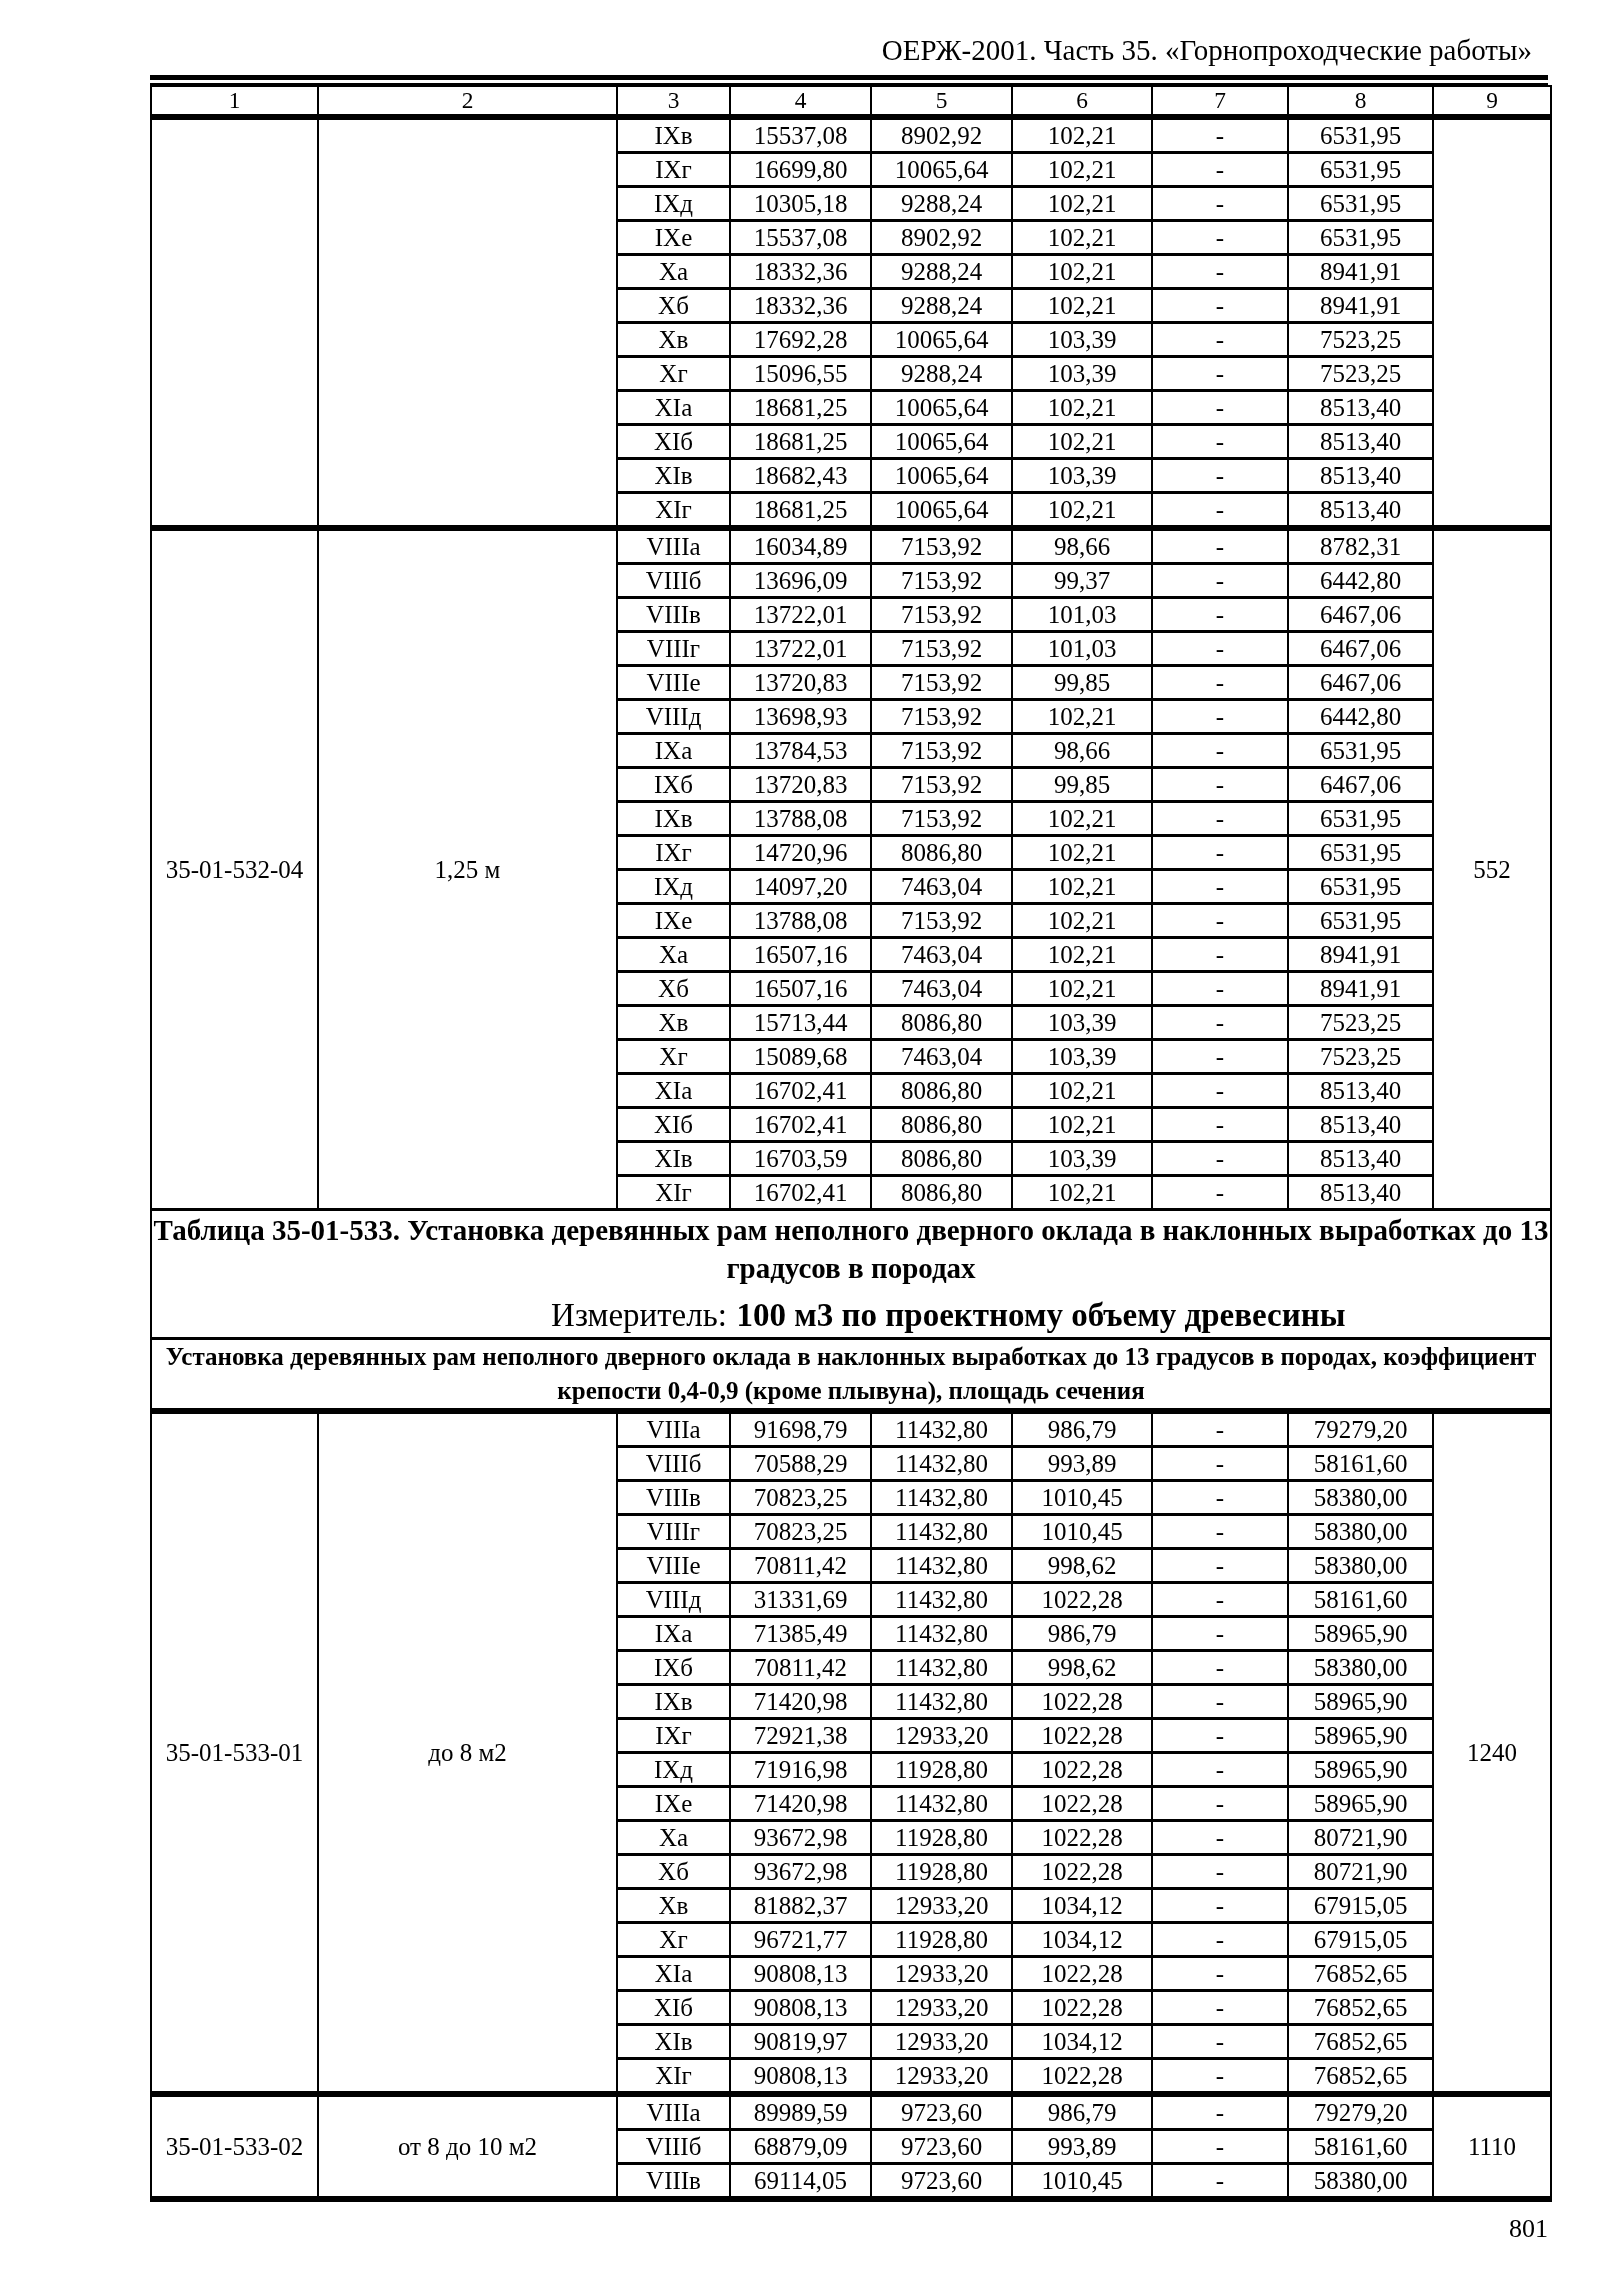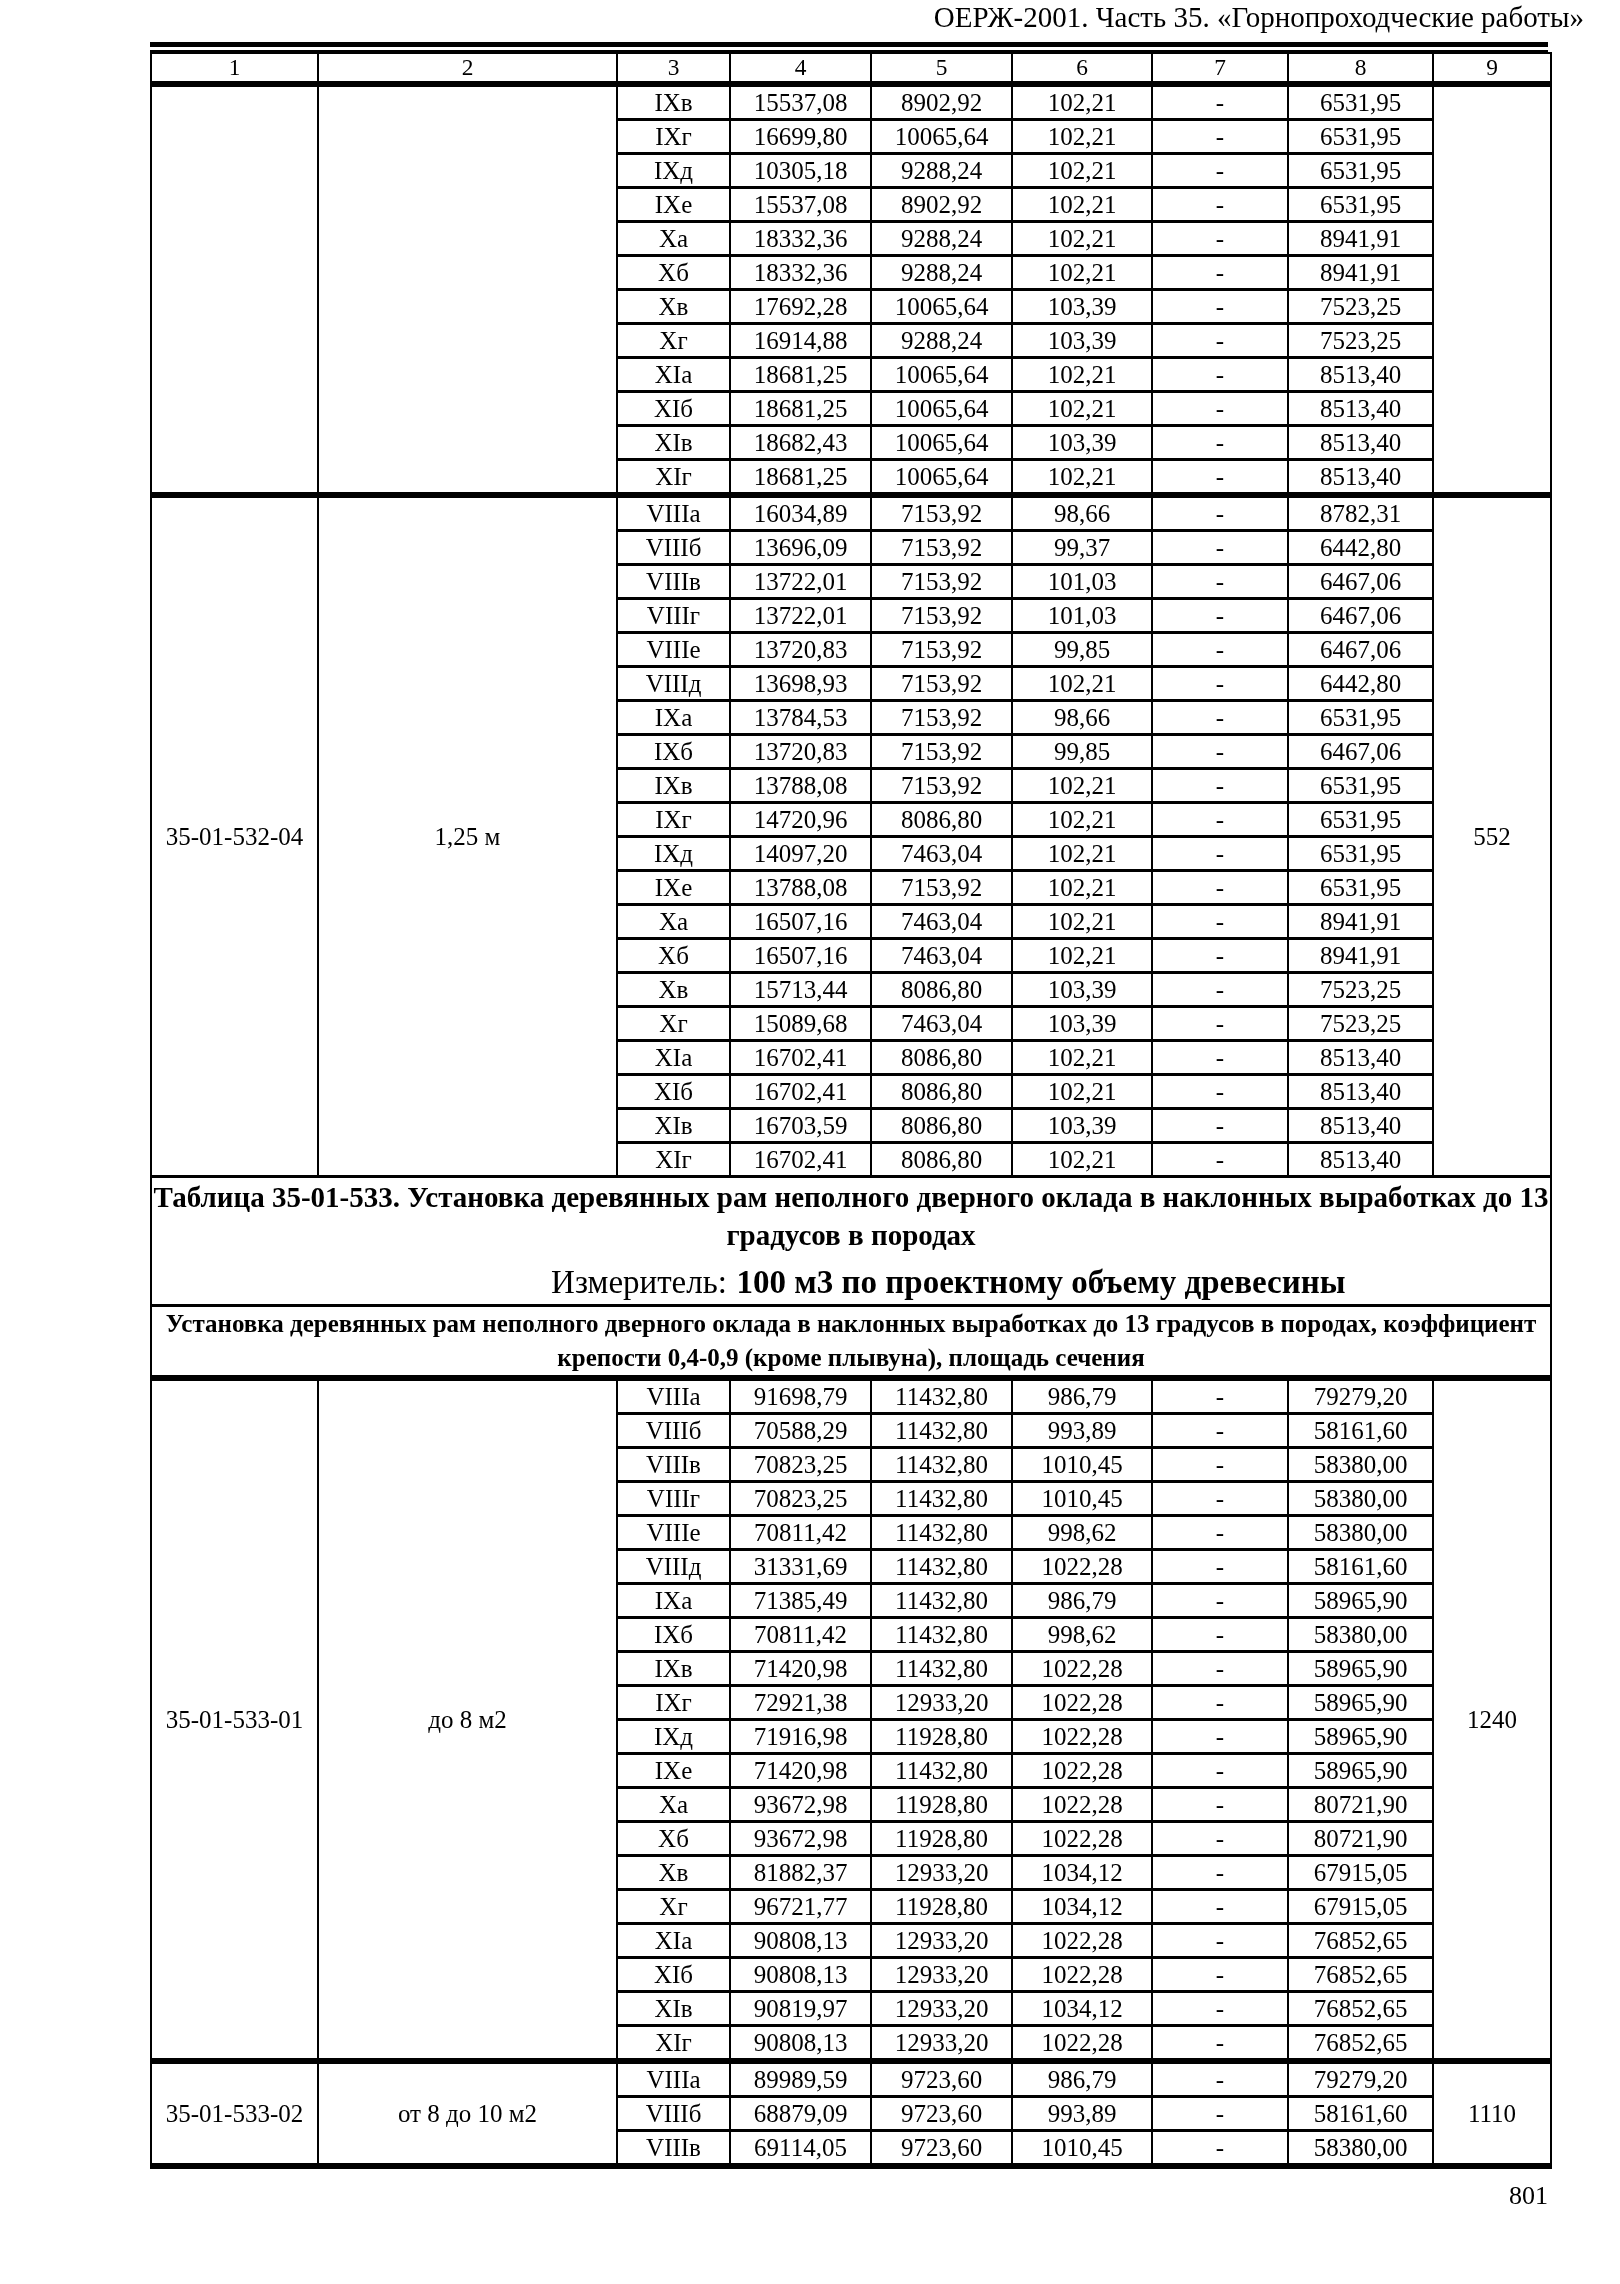--- a/index.html
+++ b/index.html
@@ -8,21 +8,22 @@
     font-family: "Liberation Serif", "DejaVu Serif", serif;
     color: #000000;
   }
   .page {
     position: relative;
     width: 1620px; height: 2284px;
     background: #ffffff;
     overflow: hidden;
   }
   .header-title {
-    padding-right: 36px;
+    margin-top: 33px;
+    padding-right: 88px;
     text-align: right;
     font-size: 29px;
     line-height: 34px;
     white-space: nowrap;
   }
   .double-rule {
     margin: 7.8px 72px 0 150px;
     border-top: 5.9px solid #000;
     border-bottom: 2.6px solid #000;
     height: 3.3px;
@@ -180,21 +181,21 @@
         <tr>
           <td class="grade-cell">Xв</td>
           <td class="num-cell">17692,28</td>
           <td class="num-cell">10065,64</td>
           <td class="num-cell">103,39</td>
           <td class="num-cell">-</td>
           <td class="num-cell">7523,25</td>
         </tr>
         <tr>
           <td class="grade-cell">Xг</td>
-          <td class="num-cell">16914,88</td>
+          <td class="num-cell">15096,55</td>
           <td class="num-cell">9288,24</td>
           <td class="num-cell">103,39</td>
           <td class="num-cell">-</td>
           <td class="num-cell">7523,25</td>
         </tr>
         <tr>
           <td class="grade-cell">XIа</td>
           <td class="num-cell">18681,25</td>
           <td class="num-cell">10065,64</td>
           <td class="num-cell">102,21</td>

